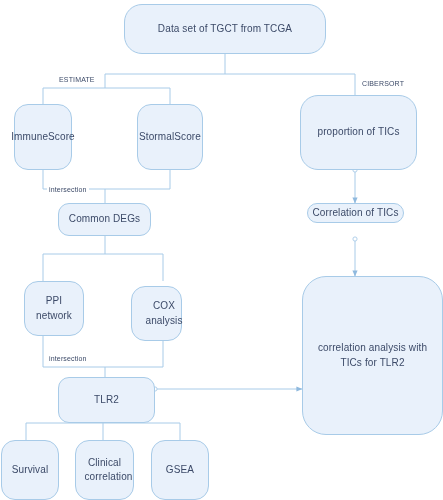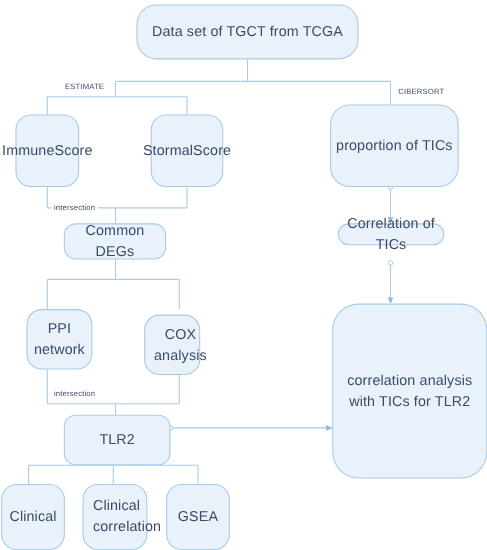--- a/index.html
+++ b/index.html
@@ -24,21 +24,21 @@
     position:absolute;
     box-sizing:border-box;
     background:#e9f1fb;
     border:1px solid #a8cbe8;
     border-radius:11px;
     display:flex;
     align-items:center;
     justify-content:center;
     text-align:center;
     color:#3c4a68;
-    font-size:13px;
+    font-size:10px;
     line-height:1.45;
     letter-spacing:.12px;
     padding:2px 4px;
   }
   .node.big{border-radius:18px;}
   .node.mid{border-radius:14px;}
   .edge-label{
     position:absolute;
     color:#3c4a68;
     font-size:7px;
@@ -138,21 +138,21 @@
 
   <div class="node big" style="left:302px;top:276px;width:141px;height:159px;border-radius:24px;">
     <span>correlation analysis with TICs for TLR2</span>
   </div>
 
   <div class="node" style="left:58px;top:377px;width:97px;height:46px;">
     <span>TLR2</span>
   </div>
 
   <div class="node mid" style="left:1px;top:440px;width:58px;height:60px;">
-    <span>Clinical</span>
+    <span>Survival</span>
   </div>
 
   <div class="node mid" style="left:75px;top:440px;width:59px;height:60px;">
     <span style="max-width:40px;">Clinical correlation</span>
   </div>
 
   <div class="node mid" style="left:151px;top:440px;width:58px;height:60px;">
     <span>GSEA</span>
   </div>
 

